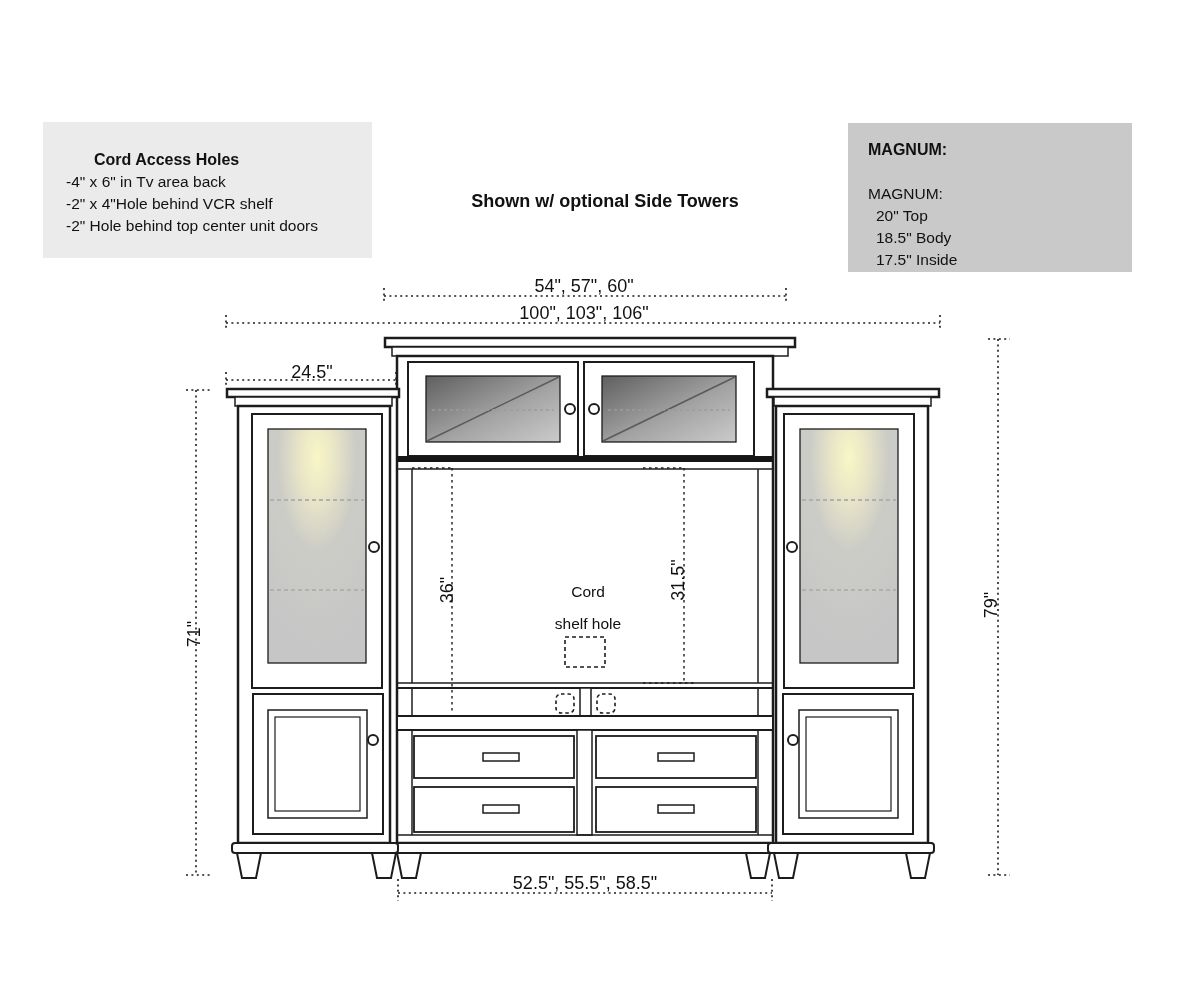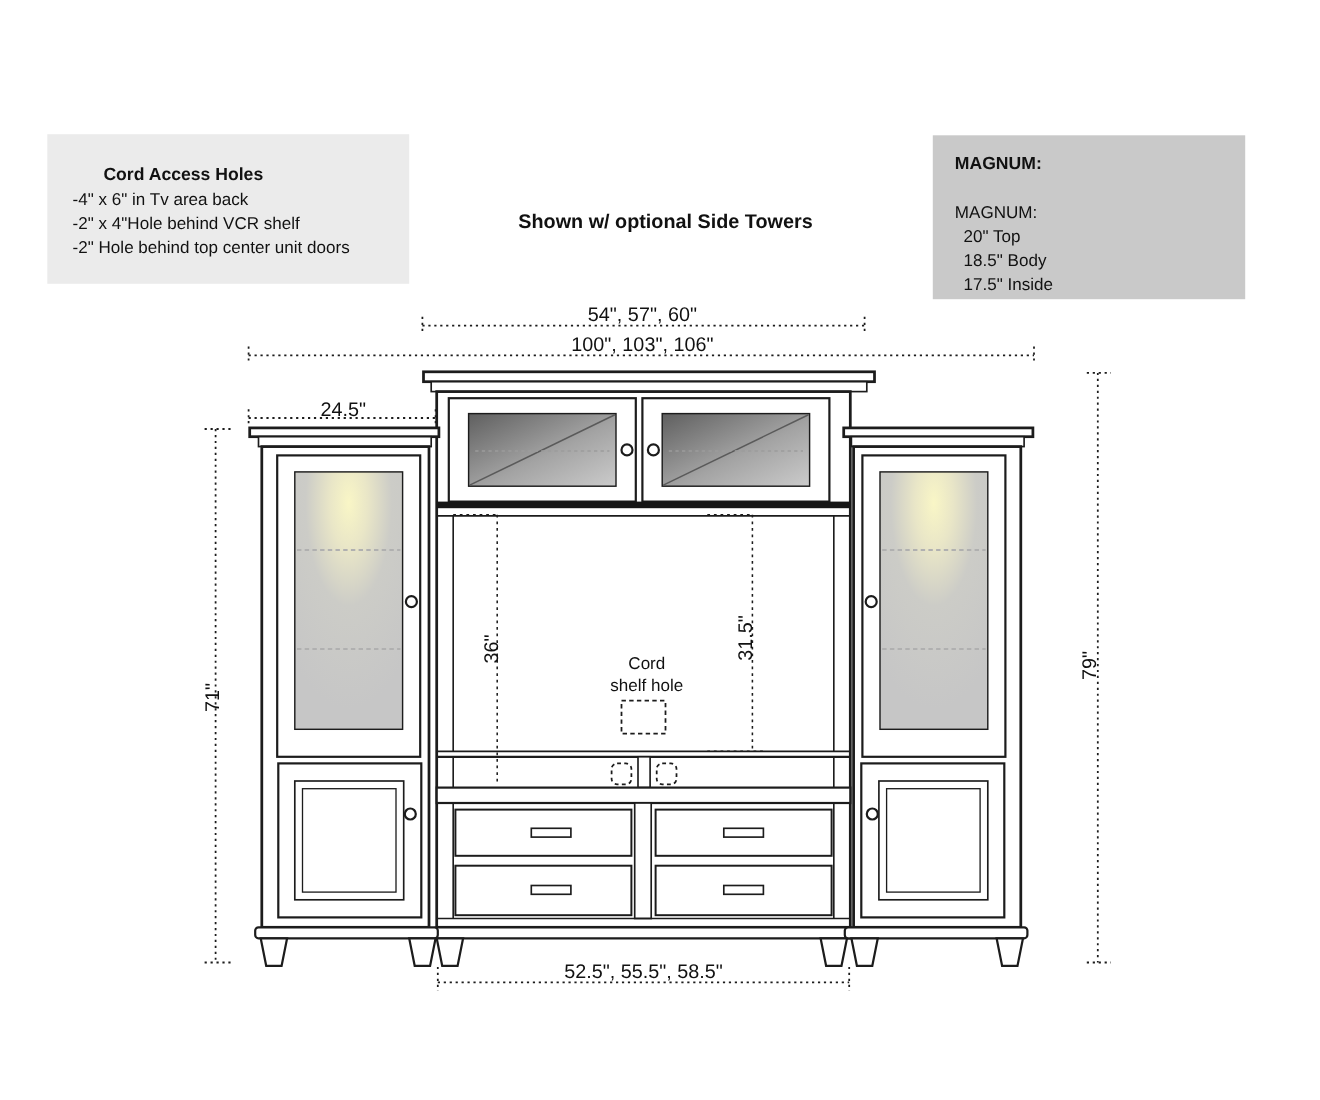--- a/index.html
+++ b/index.html
@@ -217,16 +217,16 @@
 
   <div class="hlabel" style="left:584px;top:276px;">54", 57", 60"</div>
   <div class="hlabel" style="left:584px;top:303px;">100", 103", 106"</div>
   <div class="hlabel" style="left:312px;top:362px;">24.5"</div>
   <div class="vlabel" style="left:194px;top:634px;">71"</div>
   <div class="vlabel" style="left:991px;top:605px;">79"</div>
   <div class="vlabel" style="left:447px;top:590px;">36"</div>
   <div class="vlabel" style="left:678px;top:580px;">31.5"</div>
   <div class="hlabel" style="left:585px;top:873px;">52.5", 55.5", 58.5"</div>
 
-  <div class="small-label" style="left:588px;top:594px;">Cord</div>
+  <div class="small-label" style="left:588px;top:582px;">Cord</div>
   <div class="small-label" style="left:588px;top:614px;">shelf hole</div>
 
 </div>
 
 </body></html>

